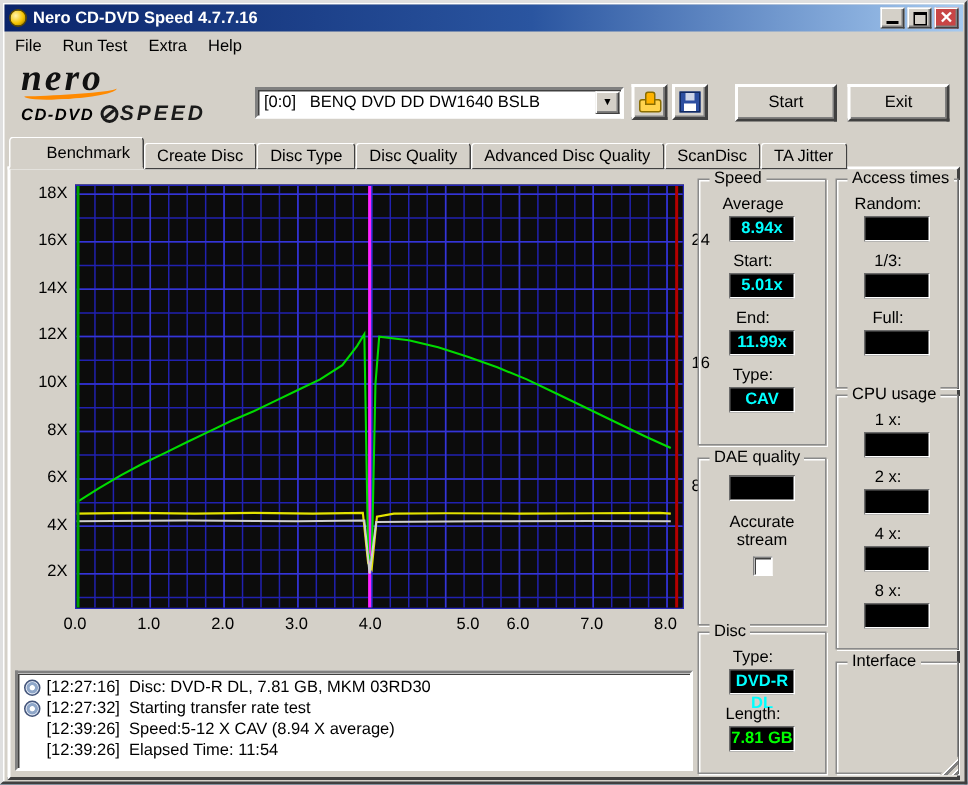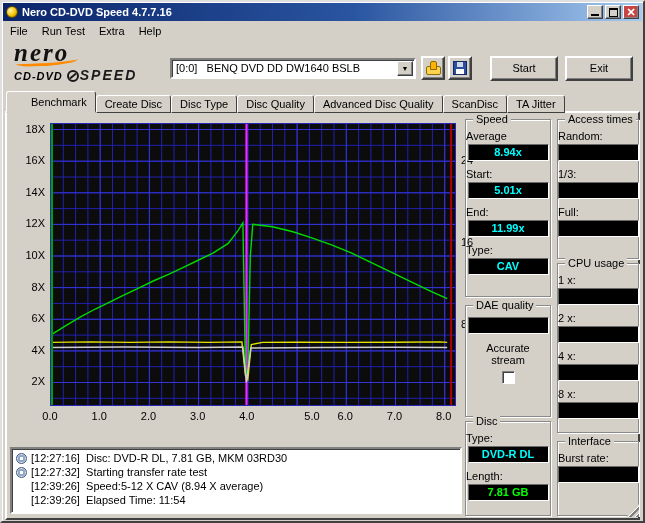--- a/index.html
+++ b/index.html
@@ -75,22 +75,22 @@
   
   .chart{ position:absolute; left:1px; top:4px; width:478px; height:310px; }
   #plot-svg{ position:absolute; left:42px; top:6px; background:#0c0c0c; border:1px solid #2626b8; }
   .ytick{ position:absolute; left:0; width:37px; text-align:right; height:12px; }
   .yrtick{ position:absolute; left:453px; width:20px; text-align:left; height:12px; }
   .xtick{ position:absolute; top:293px; width:30px; text-align:center; }
   
   .gb{ position:absolute; border:1px solid #8a8a8a; box-shadow:inset 1px 1px 0 #fff, 1px 1px 0 #fff; }
   .gb-title{ position:absolute; top:-7px; left:7px; background:#d4d0c8; padding:0 3px; }
   .gb-body{ padding-top:10px; }
-  .flabel{ height:13px; text-align:left; padding-right:12px; }
-  .vbox{ width:81px; height:17px; margin:1px auto 7px auto; background:#000;
+  .flabel{ height:13px; text-align:center; padding-right:12px; }
+  .vbox{ width:44px; height:17px; margin:1px auto 7px auto; background:#000;
     border:1px solid; border-color:#6b6b6b #fff #fff #6b6b6b;
     color:#00ffff; font-weight:bold; text-align:center; line-height:15px; }
   #gb-speed{ left:458px; top:6px; width:86px; height:178px; }
   #gb-access{ left:550px; top:6px; width:82px; height:140px; }
   #gb-cpu{ left:550px; top:150px; width:82px; height:170px; }
   #gb-dae{ left:458px; top:192px; width:86px; height:112px; }
   #gb-disc{ left:458px; top:308px; width:86px; height:95px; }
   #gb-interface{ left:550px; top:328px; width:82px; height:75px; }
   .dae-label{ width:58px; margin:8px auto 5px auto; text-align:center; line-height:12px; }
   .checkbox{ width:13px; height:13px; margin:3px auto; background:#fff;
@@ -332,24 +332,20 @@
       <div class="gb-body">
           <div class="flabel">Type:</div>
           <div class="vbox" style="color: rgb(0, 255, 255);">DVD-R DL</div>
           <div class="flabel">Length:</div>
           <div class="vbox" style="color: rgb(0, 255, 0);">7.81 GB</div>
         </div>
     </div>
 
     <div class="gb" id="gb-interface">
       <span class="gb-title">Interface</span>
-      <div class="gb-body">
-          <div class="flabel">Burst rate:</div>
-          <div class="vbox"></div>
-        </div>
     </div>
 
     <div class="log" id="log">
         <div class="log-line">
           <span class="log-icon"></span>
           <span class="log-text">[12:27:16]  Disc: DVD-R DL, 7.81 GB, MKM 03RD30</span>
         </div>
         <div class="log-line">
           <span class="log-icon"></span>
           <span class="log-text">[12:27:32]  Starting transfer rate test</span>

